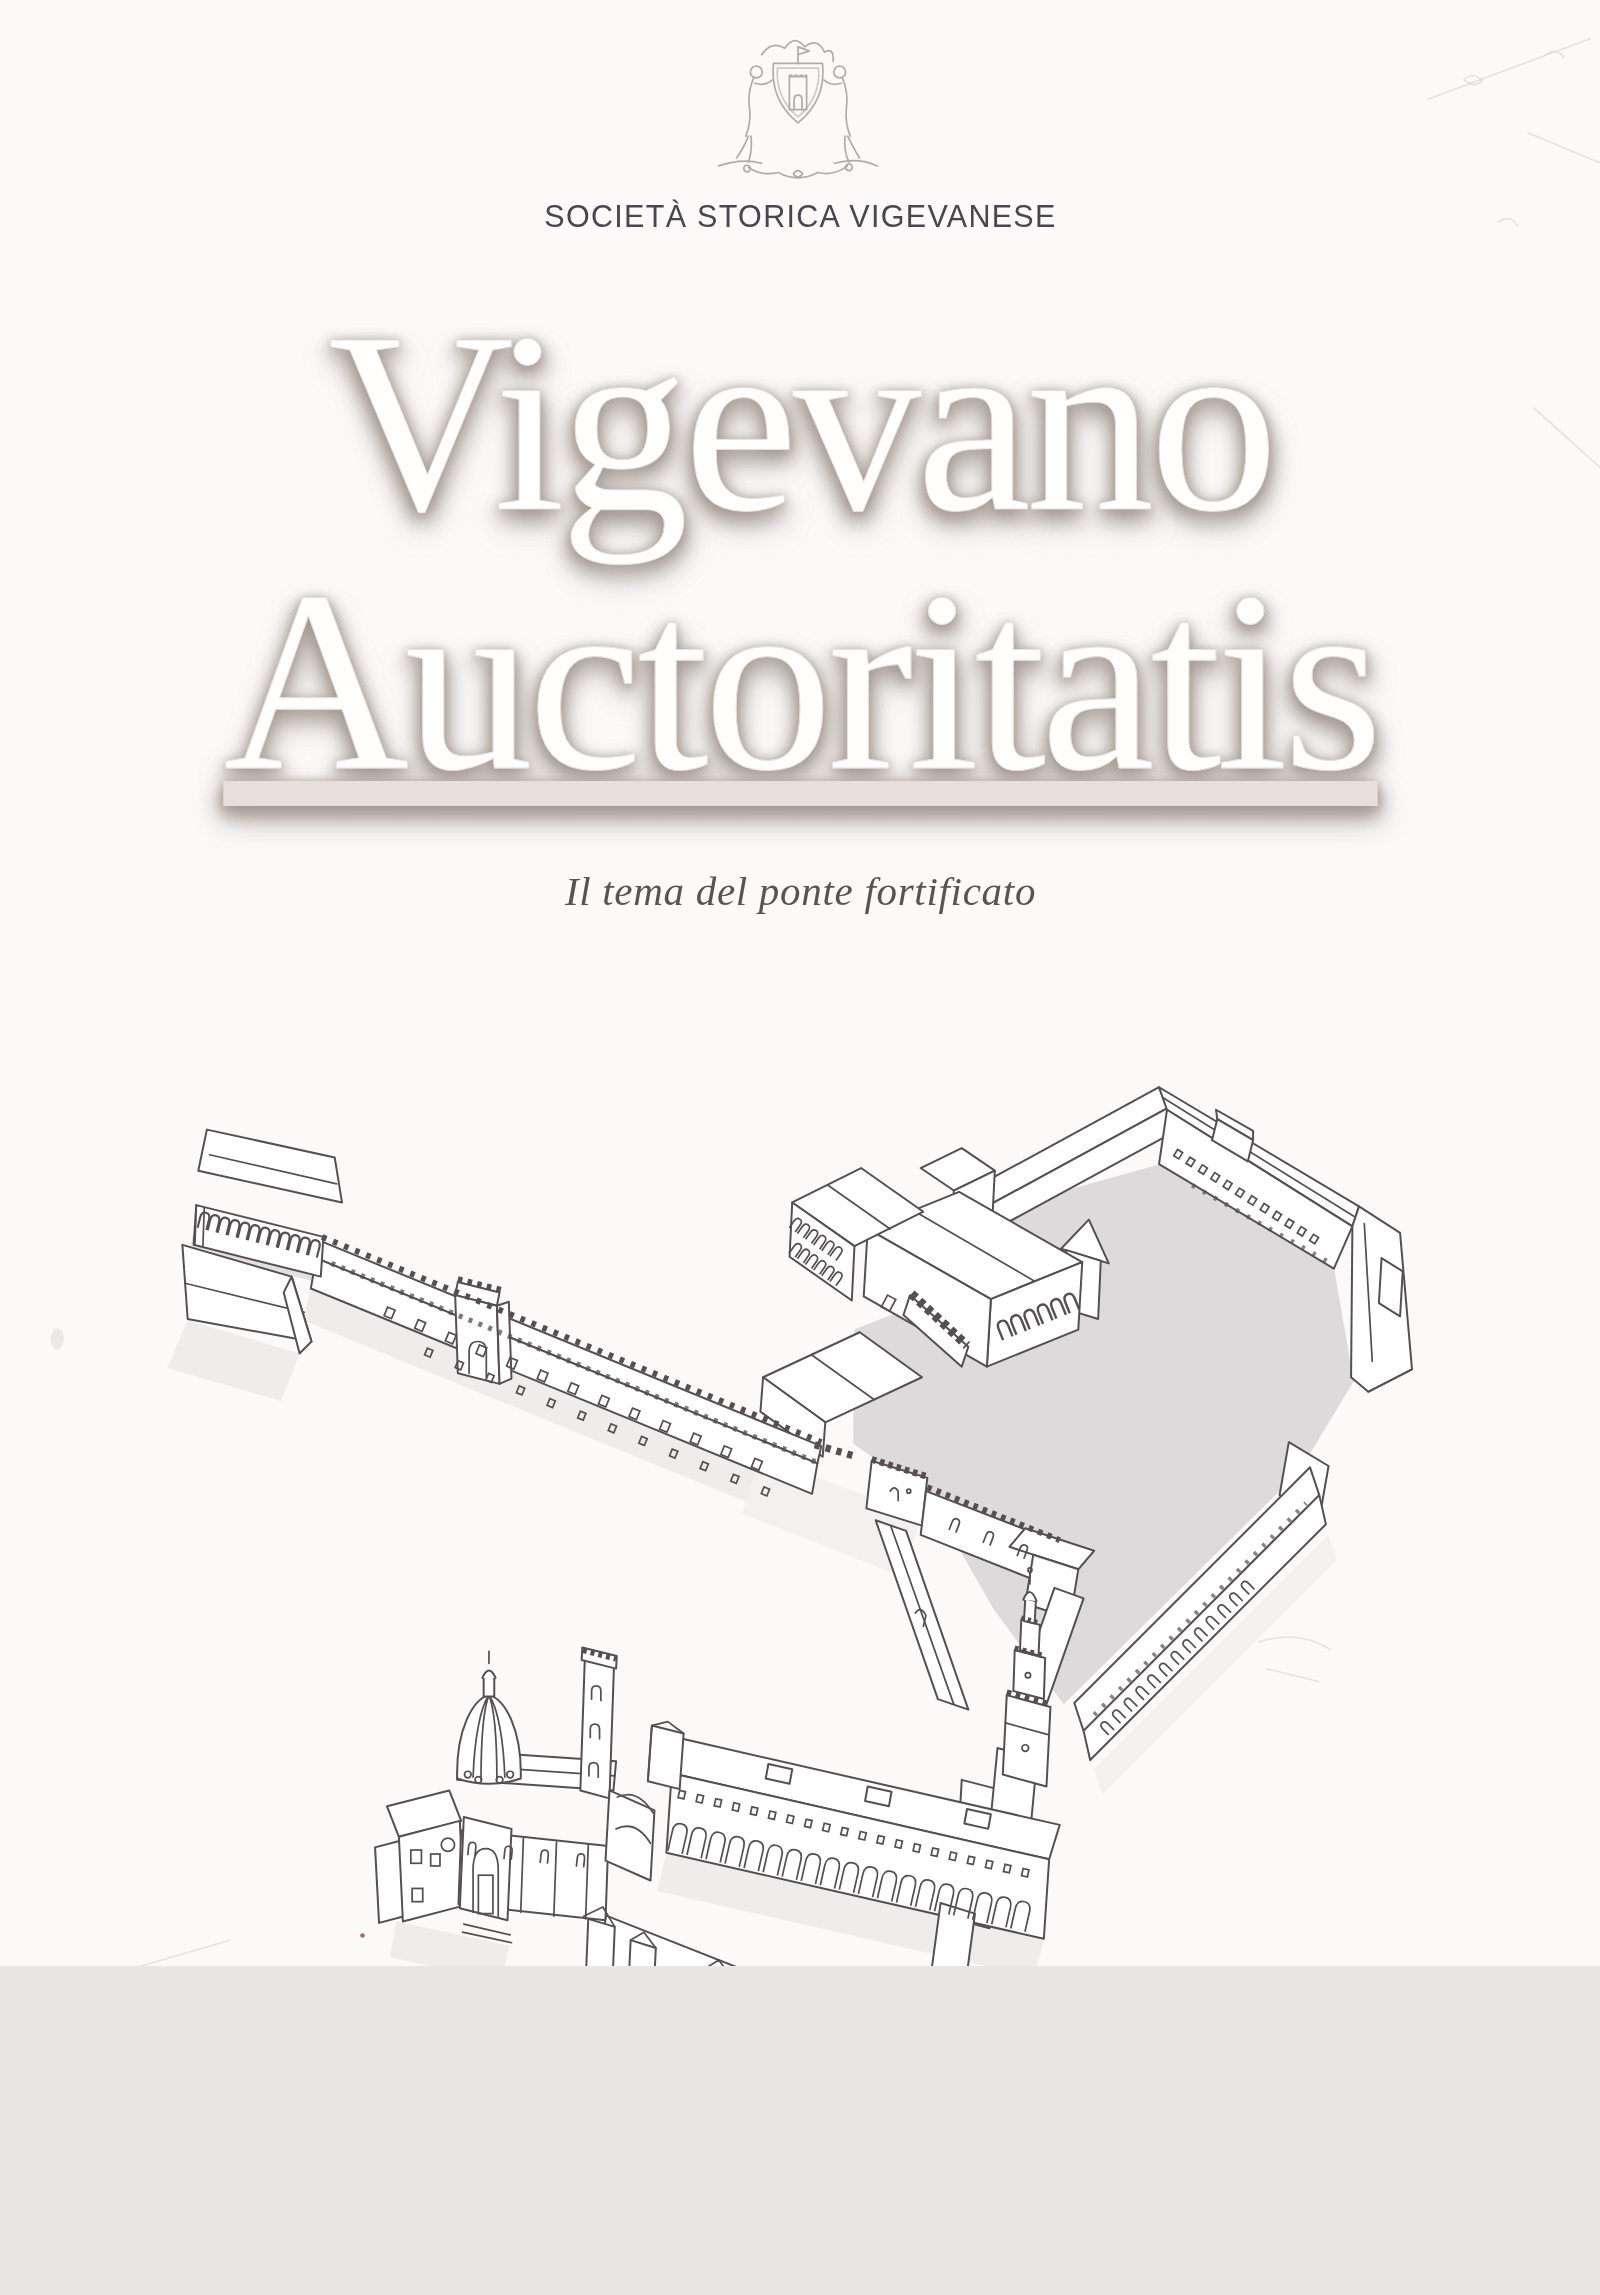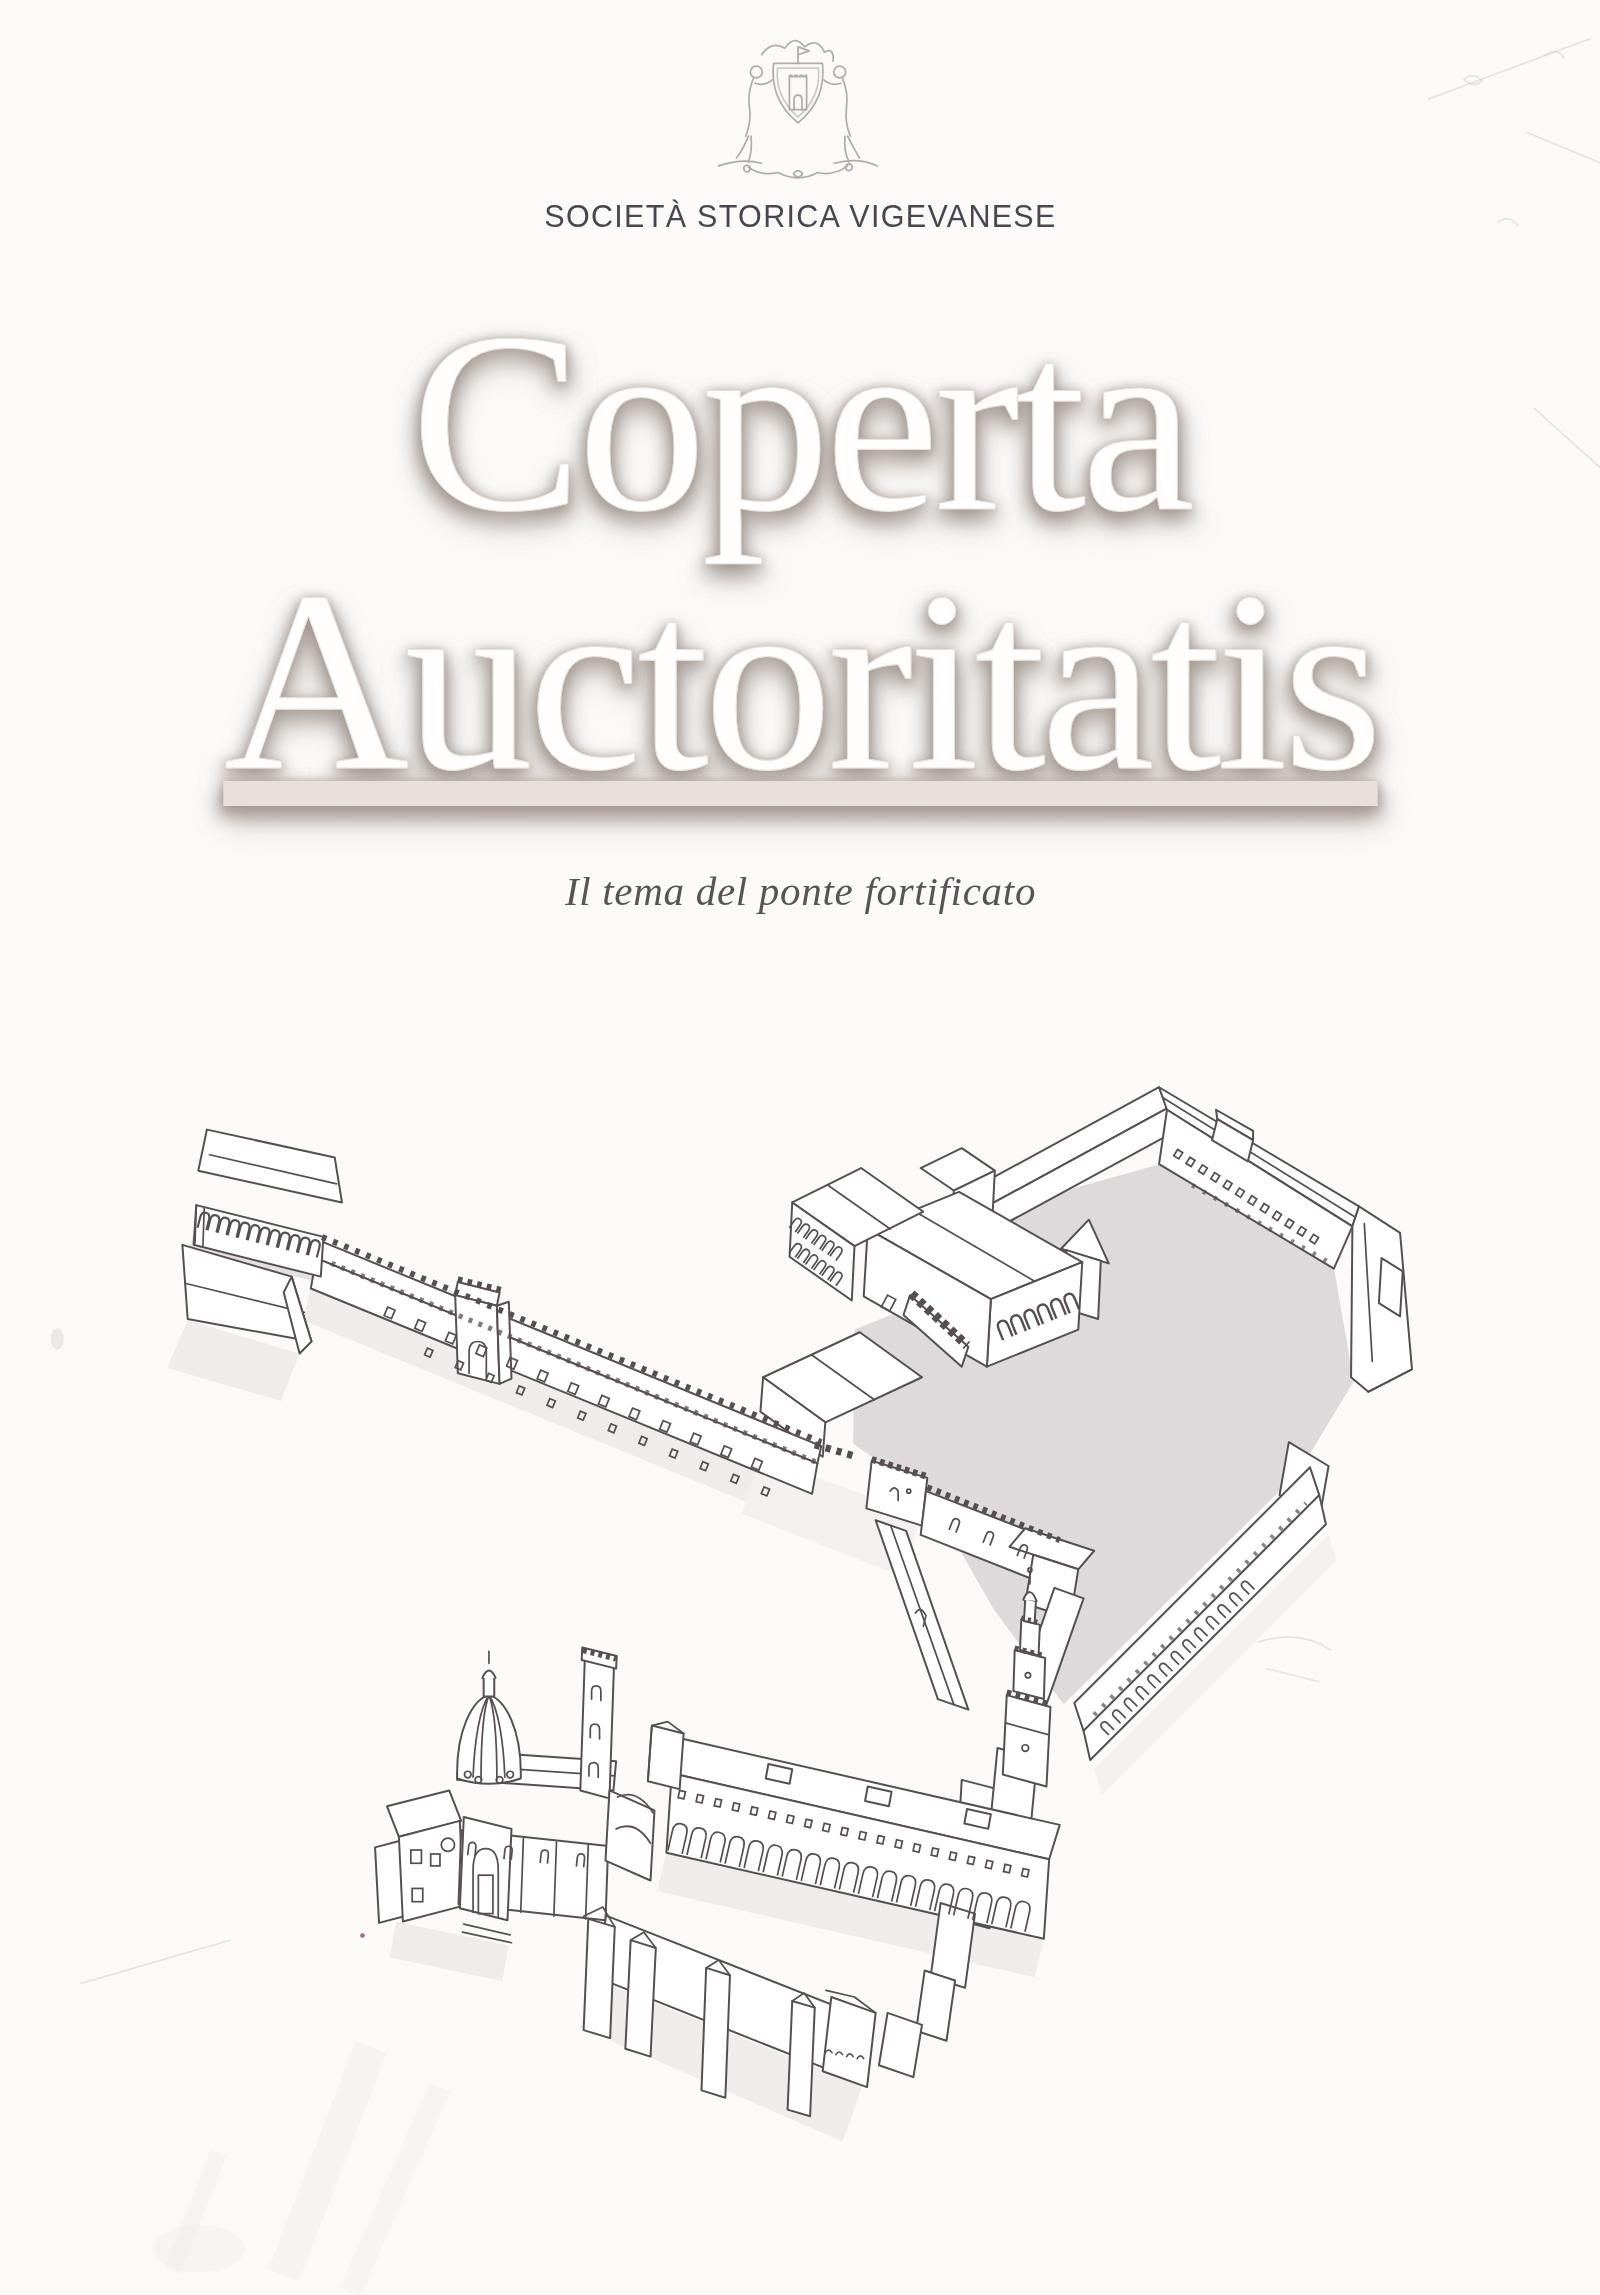--- a/index.html
+++ b/index.html
@@ -1,16 +1,16 @@
 <!DOCTYPE html>
 <html style="font-size:10.6px"><head>
 <meta charset="utf-8">
 <style>
   html,body{margin:0;padding:0;background:#e9e7e5;}
-  .page{position:relative;width:1601px;height:2295px;background:#fbfaf9;overflow:hidden;
+  .page{position:relative;width:1601px;height:1966px;background:#fbfaf9;overflow:hidden;
         font-family:"Liberation Serif",serif;}
   .artwork{position:absolute;left:0;top:0;width:1601px;height:2295px;}
   .emblem{position:absolute;left:682px;top:26.5px;width:232px;height:172px;}
   .publisher{position:absolute;left:0;top:199px;width:100%;text-align:center;
              font-family:"Liberation Sans",sans-serif;font-size:30.5px;letter-spacing:1.3px;
              color:#4b4550;}
   .title-line{position:absolute;left:0;width:100%;text-align:center;line-height:1;
               font-family:"Liberation Serif",serif;font-size:258px;letter-spacing:-5.3px;
               color:#fffefd;-webkit-text-stroke:1px #e6dfda;
               text-shadow:0 5.3px 16px rgba(160,148,141,.95),
@@ -400,21 +400,21 @@
     <path class="e" d="M1272,117 Q1282,140 1278,165 Q1276,185 1284,205 M1270,125 Q1255,130 1244,120 M1280,205 Q1290,225 1298,238 M1276,205 Q1274,228 1282,244"></path>
     <path class="e" d="M1085,250 Q1120,238 1150,246 M1260,246 Q1295,236 1325,250"></path>
     <path class="e" d="M1130,252 Q1150,266 1175,260 Q1205,276 1235,260 Q1258,266 1280,250"></path>
     <path class="e" d="M1198,262 Q1205,252 1212,262 Q1205,272 1198,262"></path>
     <circle class="e" cx="1128" cy="254" r="5"></circle>
     <circle class="e" cx="1282" cy="252" r="5"></circle>
   </svg>
 
   <div class="publisher">SOCIETÀ STORICA VIGEVANESE</div>
 
-  <div class="title-line t1">Coperta</div>
+  <div class="title-line t1">Vigevano</div>
   <div class="title-line t2">Auctoritatis</div>
 
   <div class="subtitle">
     <div>Il tema del ponte fortificato</div>
   </div>
 
 </div>
 
 
 </body></html>

